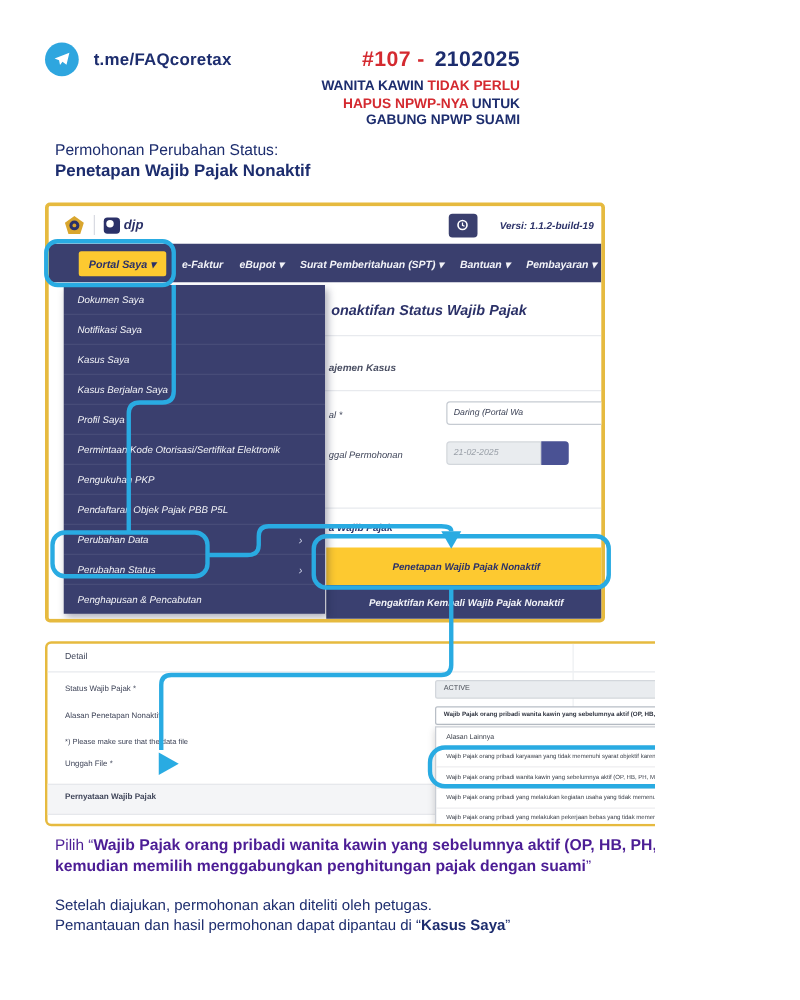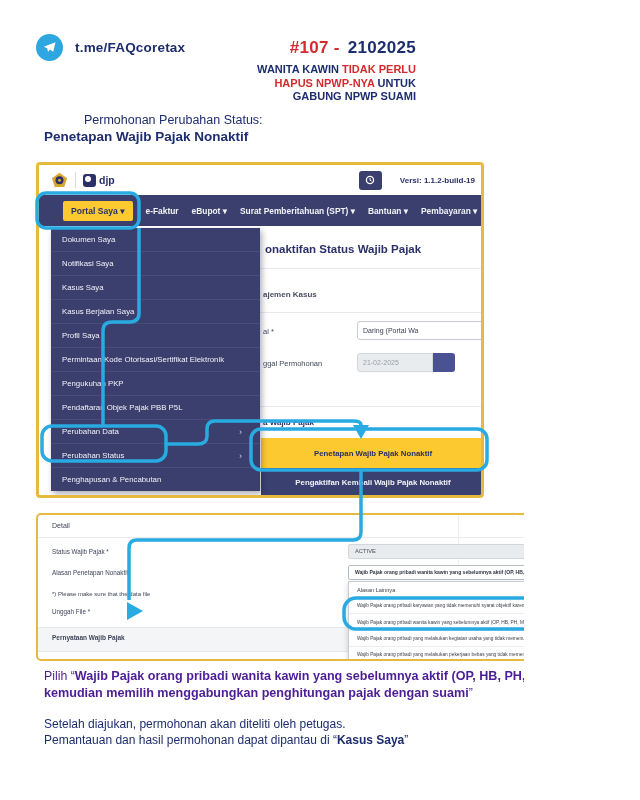--- a/index.html
+++ b/index.html
@@ -16,26 +16,26 @@
   .issue-no { color:#d42a30; } .issue-date { color:#1d2d6e; margin-left:8px; }
   .tagline { margin-top:5px; font-size:11px; font-weight:bold; line-height:13.5px; }
   .tl-navy { color:#1d2d6e; } .tl-red { color:#d42a30; }
 
   .illus { position:absolute; left:536px; top:20px; width:96px; height:98px;text-decoration:underline; }
   .illus svg { display:block; }
   .coretax { position:absolute; left:0; right:0; bottom:0; text-align:center; font-size:13.5px; font-weight:bold; letter-spacing:.4px; }
   .ct-core { color:#1d2d6e; } .ct-tax { color:#f2a71b; }
 
   .intro { position:absolute; left:44px; top:113px; color:#1d2d6e; }
-  .intro-l1 { font-size:12.5px;margin-left:40px; }
+  .intro-l1 { font-size:12.5px; }
   .intro-l2 { font-size:13.5px; font-weight:bold; margin-top:2px; }
 
   
   .shot1 { position:absolute; left:36px; top:162px; width:448px; height:336px;
-           border:3px solid #e6ba3f; border-radius:4px; background:#fff; overflow:hidden; }
+           border:3px solid #e6ba3f; border-radius:4px; background:#fff; overflow:hidden;font-style:italic; }
   .s1-topbar { position:absolute; left:0; top:0; right:0; height:30px; background:#fff;
                display:flex; align-items:center; padding:0 6px 0 12px; }
   .kemenkeu { width:17px; height:17px; }
   .tb-sep { width:1px; height:16px; background:#d9dbe2; margin:0 7px; }
   .djp-ico { width:13px; height:13px; border-radius:3px; background:#2b3168; position:relative; margin-right:3px; }
   .djp-ico::after { content:""; position:absolute; left:2px; top:2px; width:6px; height:6px; border-radius:50%; background:#fff; }
   .djp-txt { font-size:10.5px; font-weight:bold; color:#2b3168; }
   .tb-right { margin-left:auto; display:flex; align-items:center; gap:6px; white-space:nowrap; }
   .ver-chip { width:23px; height:19px; background:#3a3f6e; border-radius:3px; display:flex; align-items:center; justify-content:center; }
   .ver-txt { font-size:8px; font-weight:600; color:#2b3168;margin-left:12px; }

